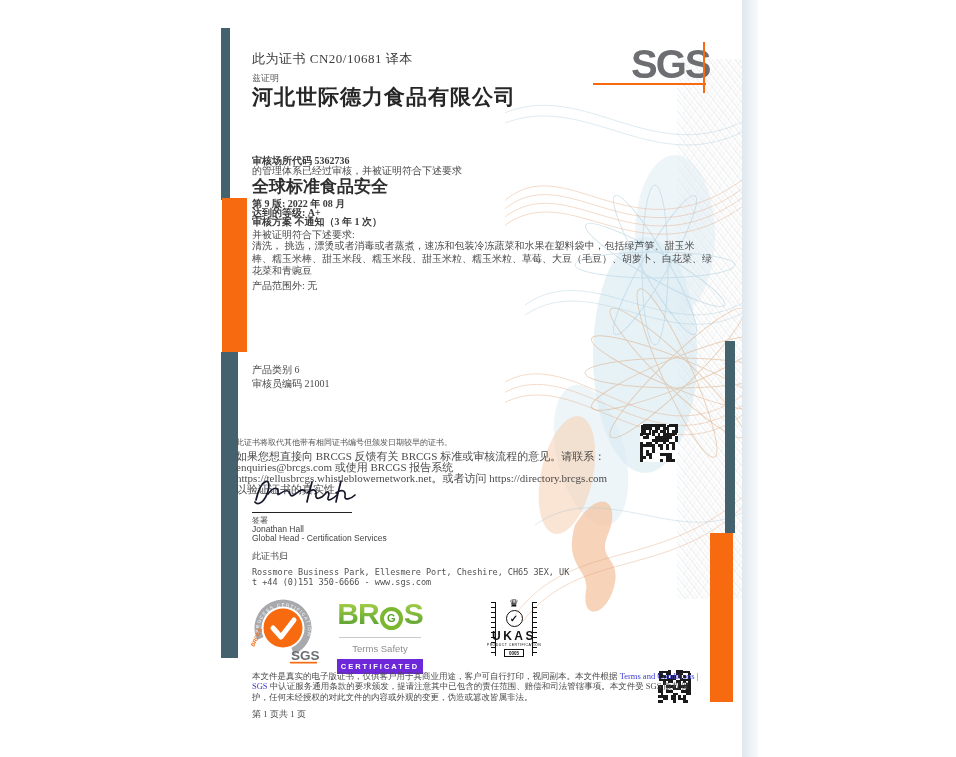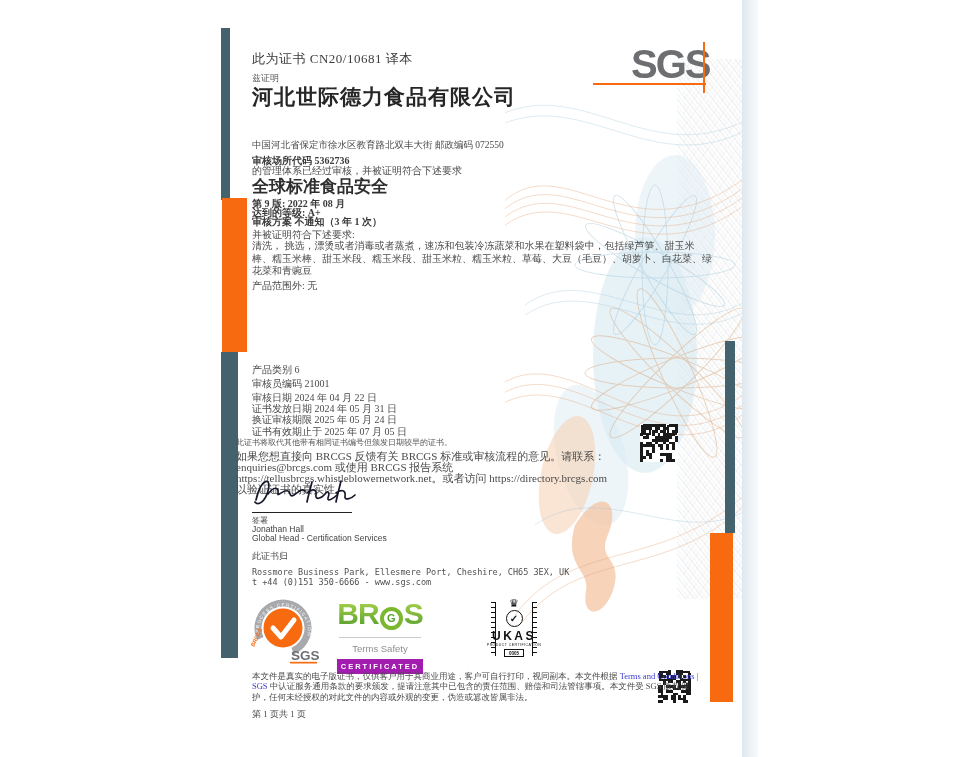--- a/index.html
+++ b/index.html
@@ -71,21 +71,21 @@
   .sgs-badge{left:244px;top:597px;}
   .brcgs-logo{left:337px;top:599px;width:86px;text-align:center;font-family:"Liberation Sans",sans-serif;}
   .brcgs-word{line-height:30px;white-space:nowrap;}
   .g-grad{font-weight:700;font-size:30px;letter-spacing:-1px;
           background:linear-gradient(#b5d84e,#4f9c2e);-webkit-background-clip:text;background-clip:text;color:transparent;}
   .cg{display:inline-flex;align-items:center;justify-content:center;width:15px;height:15px;
       border:4.5px solid #7cb82f;border-radius:50%;margin:0 1px;vertical-align:2px;}
   .cg span{font-weight:700;font-size:11px;color:#55a02c;}
   .brcgs-line{height:1px;background:#c9c9c9;margin:3px 2px 0 2px;}
   .brcgs-sub{font-size:9.5px;color:#8e8e8e;margin-top:5px;}
-  .brcgs-banner{margin-top:5px;background:#a21caf;color:#fff;font-weight:700;font-size:7.5px;
+  .brcgs-banner{margin-top:5px;background:#6d28d9;color:#fff;font-weight:700;font-size:7.5px;
                 letter-spacing:2px;padding:3px 0;}
   .ukas-logo{left:486px;top:597px;width:56px;height:67px;display:flex;flex-direction:column;
              align-items:center;font-family:"Liberation Sans",sans-serif;color:#111;}
   .ukas-ticks{position:absolute;top:5px;bottom:8px;width:4px;
               background:repeating-linear-gradient(#111 0 1px,transparent 1px 5px);}
   .ukas-ticks.tl{left:5px;border-right:1px solid #111;}
   .ukas-ticks.tr{right:5px;border-left:1px solid #111;}
   .ukas-crown{font-size:11px;line-height:11px;margin-top:1px;}
   .ukas-check{width:15px;height:15px;border:1.6px solid #111;border-radius:50%;display:flex;
               align-items:center;justify-content:center;margin-top:1px;font-weight:700;font-size:10px;}
@@ -164,40 +164,33 @@
   <div class="bar bar-orange" style="left:710px;top:533px;width:23px;height:169px;"></div>
   <div class="edge-band"></div>
 
   <div class="abs sgs-logo-text">SGS</div>
   <div class="abs sgs-logo-hline"></div>
   <div class="abs sgs-logo-vline"></div>
 
   <div class="abs trans-line">此为证书 CN20/10681 译本</div>
   <div class="abs certify">兹证明</div>
   <div class="abs company">河北世际德力食品有限公司</div>
-  <div class="abs address">中国河北省保定市徐水区教育路北双丰大街 邮政编码 072550</div>
 
   <div class="abs site-code b">审核场所代码 5362736</div>
   <div class="abs audited">的管理体系已经过审核，并被证明符合下述要求</div>
   <div class="abs standard">全球标准食品安全</div>
   <div class="abs edition b">第 9 版: 2022 年 08 月</div>
   <div class="abs grade b">达到的等级: A+</div>
   <div class="abs programme b">审核方案 不通知（3 年 1 次）</div>
   <div class="abs scope-label">并被证明符合下述要求:</div>
   <div class="abs scope-text">清洗， 挑选，漂烫或者消毒或者蒸煮，速冻和包装冷冻蔬菜和水果在塑料袋中，包括绿芦笋、甜玉米棒、糯玉米棒、甜玉米段、糯玉米段、甜玉米粒、糯玉米粒、草莓、大豆（毛豆）、胡萝卜、白花菜、绿花菜和青豌豆</div>
   <div class="abs exclusions">产品范围外: 无</div>
 
   <div class="abs pcat">产品类别 6</div>
   <div class="abs anum">审核员编码 21001</div>
-  <div class="abs dates">
-    <div>审核日期 2024 年 04 月 22 日</div>
-    <div>证书发放日期 2024 年 05 月 31 日</div>
-    <div>换证审核期限 2025 年 05 月 24 日</div>
-    <div>证书有效期止于 2025 年 07 月 05 日</div>
-  </div>
   <div class="abs supersede">此证书将取代其他带有相同证书编号但颁发日期较早的证书。</div>
   <div class="abs feedback">如果您想直接向 BRCGS 反馈有关 BRCGS 标准或审核流程的意见。请联系：enquiries@brcgs.com 或使用 BRCGS 报告系统 https://tellusbrcgs.whistleblowernetwork.net。或者访问 https://directory.brcgs.com 以验证证书的真实性。</div>
 
   <div class="qr qr1">
       <i></i>
       <i class="b1"></i>
       <i class="b1"></i>
       <i class="b1"></i>
       <i class="b1"></i>
       <i class="b1"></i>

